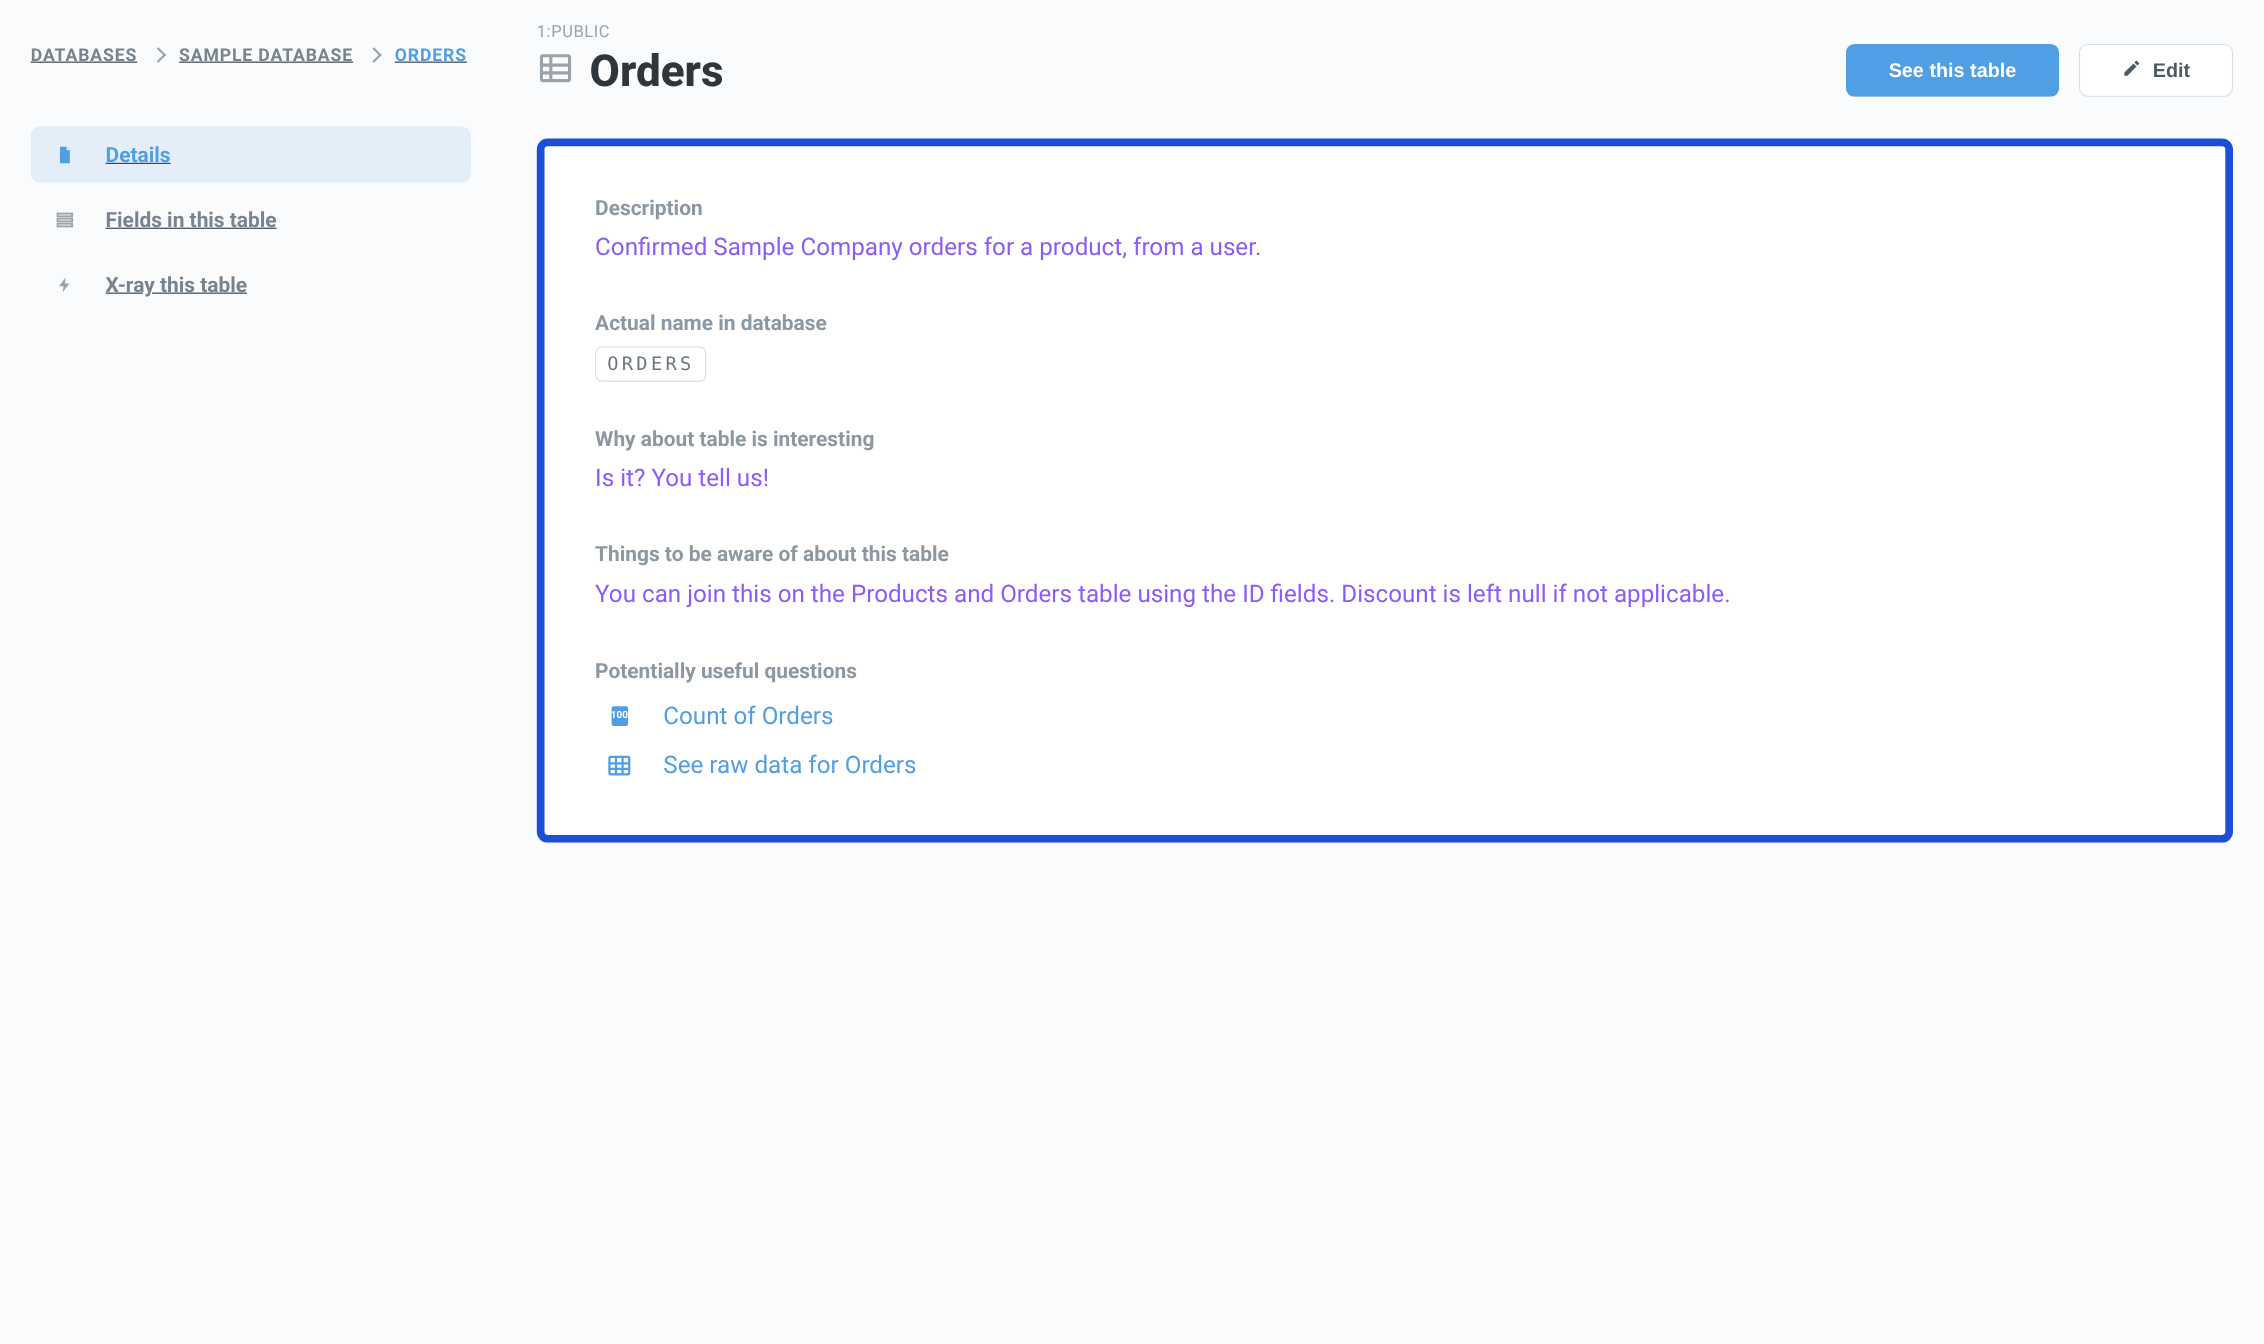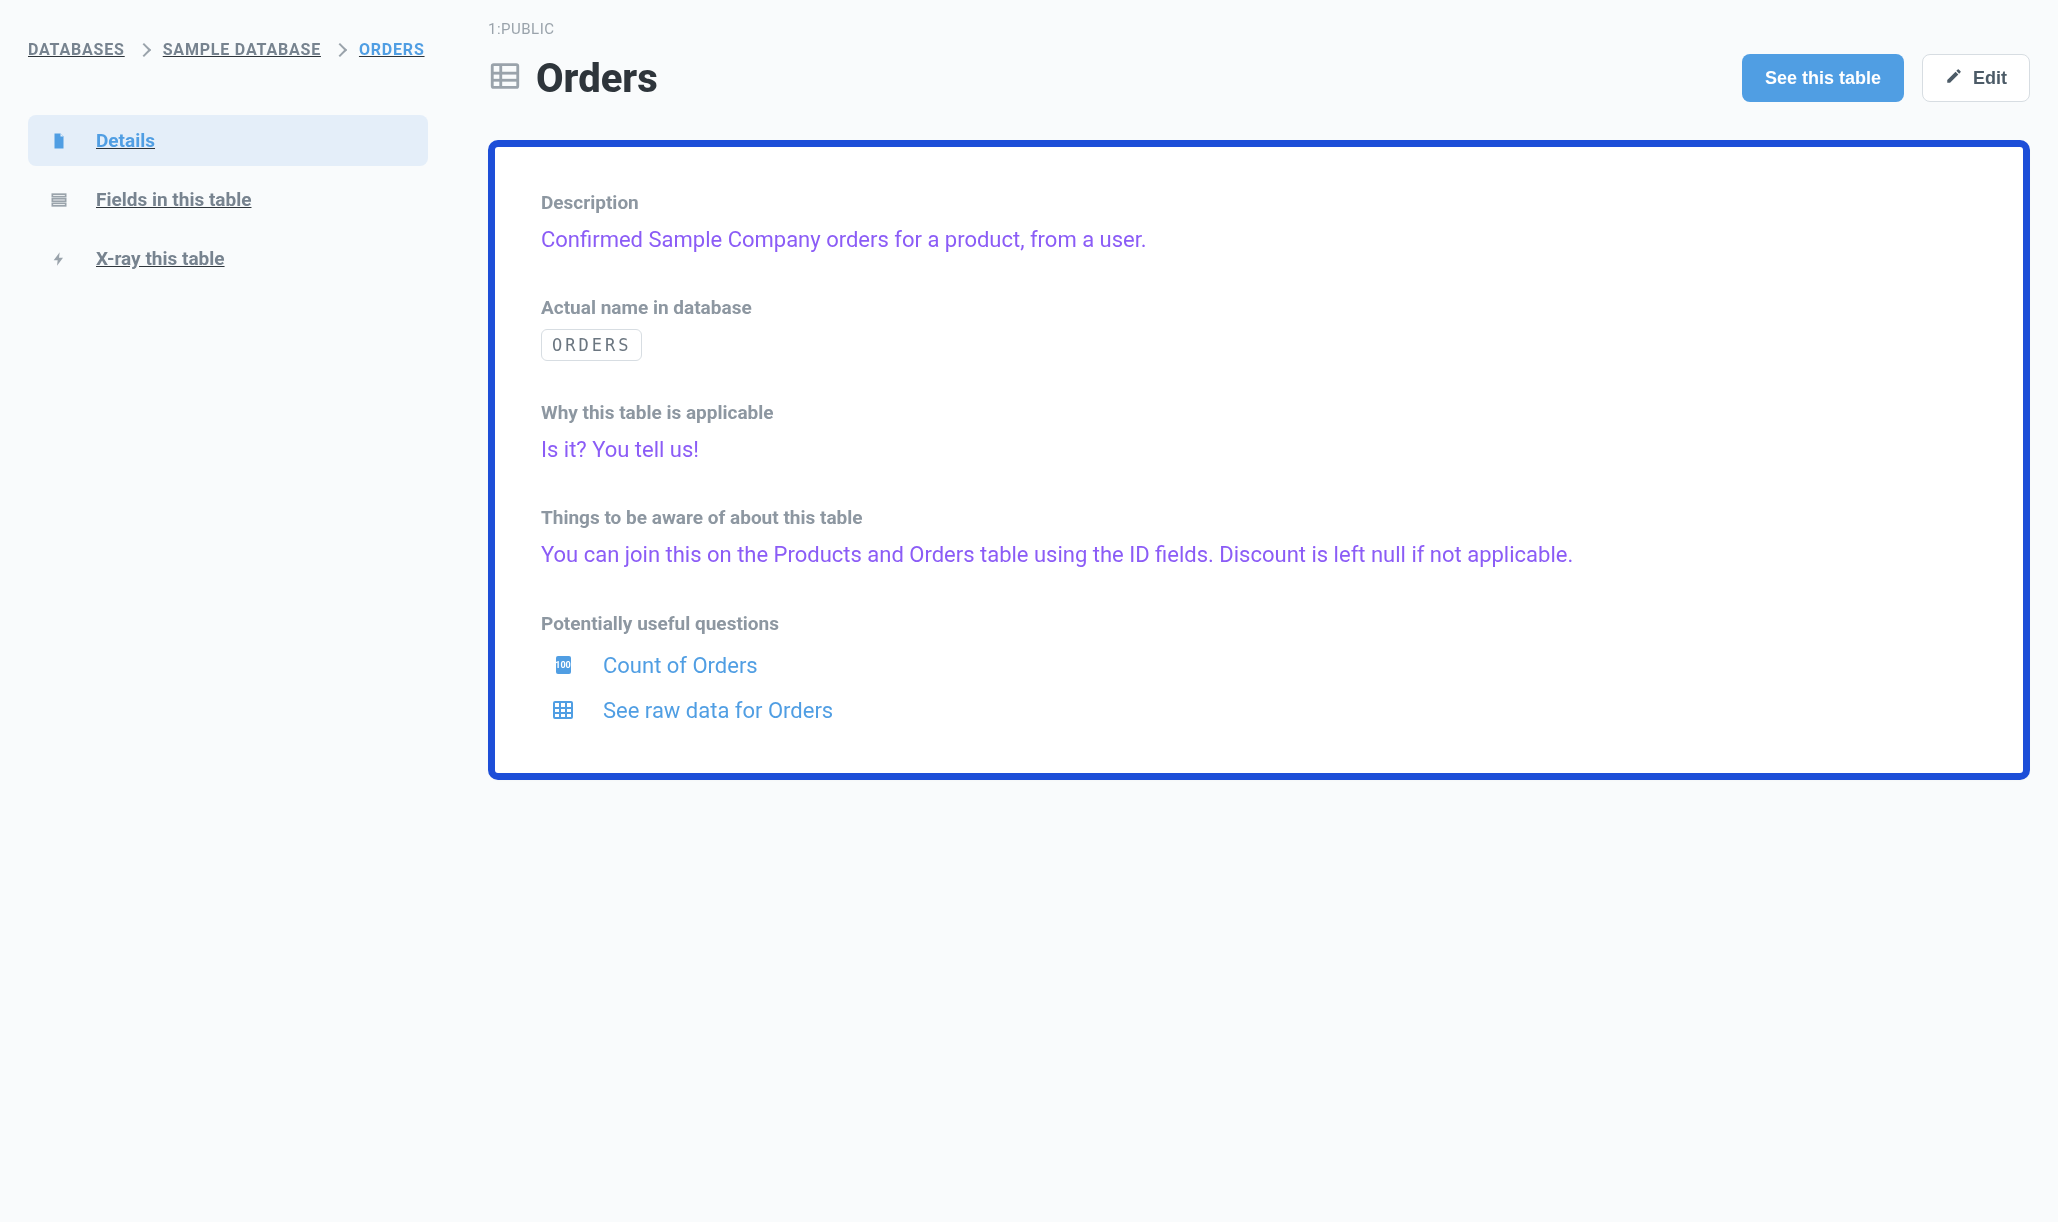--- a/index.html
+++ b/index.html
@@ -65,21 +65,21 @@
     flex-shrink: 0;
   }
   .side-item.active .icon { color: #509ee3; }
 
   
   .right-col { flex: 1; }
   .schema-label {
     font-size: 15px;
     letter-spacing: 0.5px;
     color: #9aa3ab;
-    margin-bottom: 16px;
+    margin-bottom: 2px;
   }
   .header-row {
     display: flex;
     align-items: center;
     justify-content: space-between;
     margin-bottom: 38px;
   }
   .title-wrap {
     display: flex;
     align-items: center;
@@ -90,21 +90,21 @@
     font-weight: 800;
     color: #2e353b;
   }
   .title-icon { color: #9aa3ab; }
   .actions { display: flex; gap: 18px; }
   .btn {
     display: inline-flex;
     align-items: center;
     gap: 10px;
     height: 48px;
-    padding: 0 22px;
+    padding: 0 38px;
     border-radius: 8px;
     font-size: 18px;
     font-weight: 700;
     cursor: pointer;
     border: 1px solid transparent;
   }
   .btn-primary {
     background: #509ee3;
     color: #fff;
   }
@@ -247,21 +247,21 @@
     <div class="card">
       <div class="section">
         <div class="section-label">Description</div>
         <div class="section-body">Confirmed Sample Company orders for a product, from a user.</div>
       </div>
       <div class="section">
         <div class="section-label">Actual name in database</div>
         <div><span class="code-pill">ORDERS</span></div>
       </div>
       <div class="section">
-        <div class="section-label">Why this table is applicable</div>
+        <div class="section-label">Why about table is interesting</div>
         <div class="section-body">Is it? You tell us!</div>
       </div>
       <div class="section">
         <div class="section-label">Things to be aware of about this table</div>
         <div class="section-body">You can join this on the Products and Orders table using the ID fields. Discount is left null if not applicable.</div>
       </div>
       <div class="section">
         <div class="section-label">Potentially useful questions</div>
         <div class="q-list">
           <div class="q-item">

